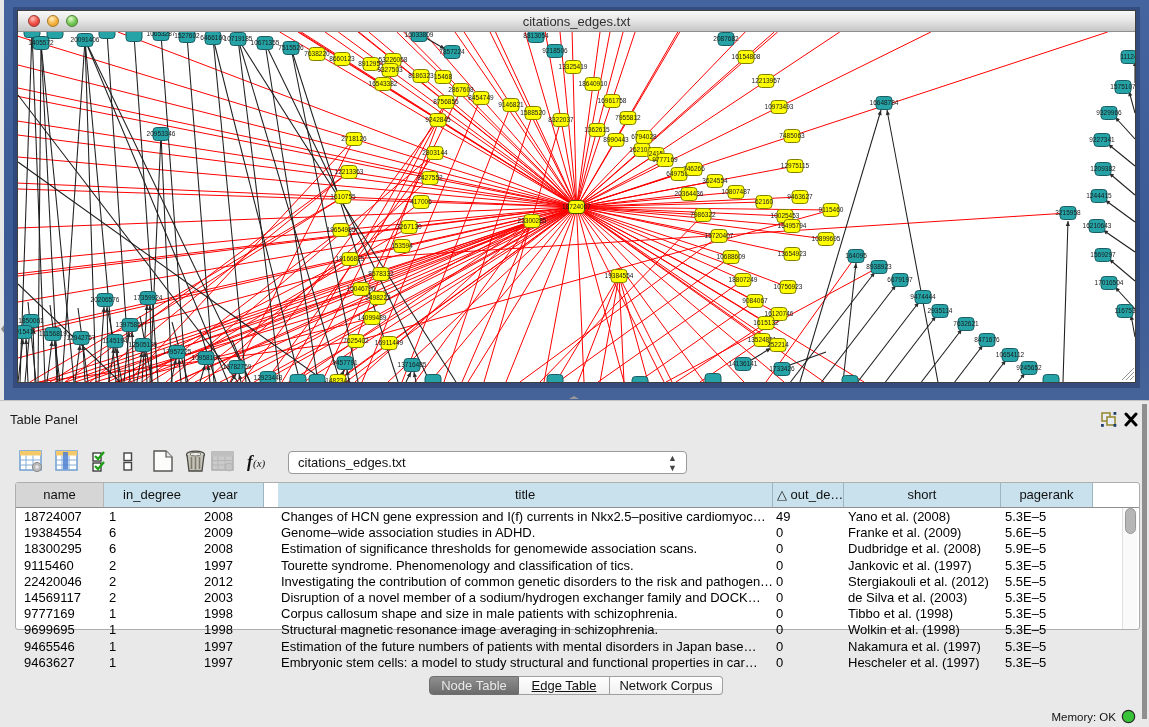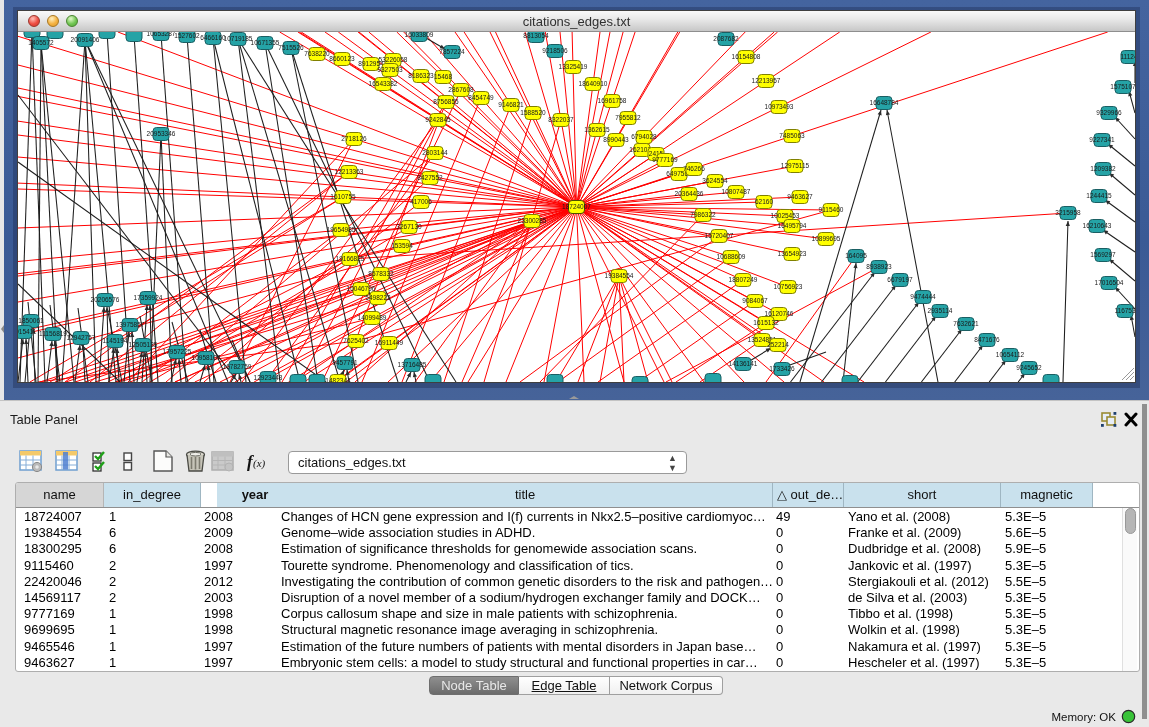--- a/index.html
+++ b/index.html
@@ -13,21 +13,21 @@
 #titlebar { left:0; top:0; width:100%; height:21px; background:linear-gradient(180deg,#f9f9f9 0%,#e9e9e9 40%,#c7c7c7 100%); border-bottom:1px solid #8e8e8e; }
 #titlebar .tl { position:absolute; top:4px; width:12px; height:12px; border-radius:50%; }
 #title { position:absolute; top:3px; left:0; width:100%; text-align:center; font-size:13px; color:#303030; }
 #canvas { left:0; top:21px; width:1117px; height:350px; background:#ffffff; }
 
 #panel { left:0; top:400px; width:1149px; height:327px; background:#e9e9e9; border-top:1px solid #c3c3c3; }
 #paneltitle { left:10px; top:11px; font-size:13px; color:#1c1c1c; }
 #toolbar { left:0; top:40px; width:1149px; height:38px; }
 #combo { left:288px; top:10px; width:399px; height:23px; background:#ffffff; border:1px solid #9a9a9a; border-radius:4px; font-size:13px; color:#111; line-height:21px; padding-left:9px; }
 #combo .arr { position:absolute; right:9px; top:1px; font-size:9px; color:#444; line-height:10px; }
-#tablebox { left:15px; top:81px; width:1125px; height:190px; background:#fff; border:1px solid #aeaeae; border-radius:3px; overflow:hidden; }
+#tablebox { left:15px; top:81px; width:1125px; height:148px; background:#fff; border:1px solid #aeaeae; border-radius:3px; overflow:hidden; }
 .hcell { position:absolute; top:0; height:24px; white-space:nowrap; overflow:hidden; font-size:13px; color:#111; text-align:center; line-height:24px; border-right:1px solid #9fb6c2; background:#c9e1ed; }
 .trow { position:absolute; left:0; width:1125px; height:16px; font-size:13px; color:#000; }
 .trow span { position:absolute; top:0; white-space:nowrap; line-height:16px; }
 #tabs { left:429px; top:275px; height:19px; }
 .tab { position:absolute; top:0; height:19px; font-size:13px; text-align:center; line-height:18px; }
 #scrolltrack { position:absolute; right:2px; top:25px; width:15px; height:163px; background:#fafafa; border-left:1px solid #e0e0e0; }
 #scrollthumb { position:absolute; left:1.5px; top:0px; width:11px; height:26px; background:#b6b6b6; border:1px solid #989898; border-radius:6px; }
 #status { left:0; top:305px; width:1149px; height:22px; font-size:11.5px; color:#111; }
 #rstrip { left:1142px; top:3px; width:5px; height:315px; background:#8f8f8f; }
 </style></head>
@@ -835,25 +835,25 @@
         <g transform="translate(228,2)">
           <text x="0" y="15" font-family="Liberation Serif, serif" font-style="italic" font-weight="bold" font-size="17" fill="#111">f</text>
           <text x="6" y="15" font-family="Liberation Serif, serif" font-style="italic" font-size="11" fill="#111">(x)</text>
         </g>
       </svg>
       <div id="combo" class="abs">citations_edges.txt<span class="arr">▲<br>▼</span></div>
     </div>
     <div id="tablebox" class="abs">
       <div class="hcell" style="left:0; width:88px; background:#d6d6d6; border-right:1px solid #b5b5b5;">name</div>
       <div class="hcell" style="left:88px; width:97px;">in_degree</div>
-      <div class="hcell" style="left:201px; width:77px;font-weight:bold;">year</div>
+      <div class="hcell" style="left:171px; width:77px;">year</div>
       <div class="hcell" style="left:262px; width:495px;">title</div>
       <div class="hcell" style="left:757px; width:71px; text-align:left; padding-left:4px;">△ out_de…</div>
       <div class="hcell" style="left:828px; width:157px;">short</div>
-      <div class="hcell" style="left:985px; width:92px;">magnetic</div>
+      <div class="hcell" style="left:985px; width:92px;">pagerank</div>
       <div class="abs" style="left:0; top:24px; width:1125px; height:1px; background:#8f8f8f;"></div>
       <div id="scrolltrack">
           <div id="scrollthumb"></div>
         </div>
     </div>
     <div id="rowszone" class="abs" style="left:0; top:0; width:1149px; height:327px; overflow:hidden;">
 <div class="trow" style="top:108px">
 <span style="left:24px">18724007</span>
           <span style="left:109px">1</span>
 <span style="left:204px">2008</span>

